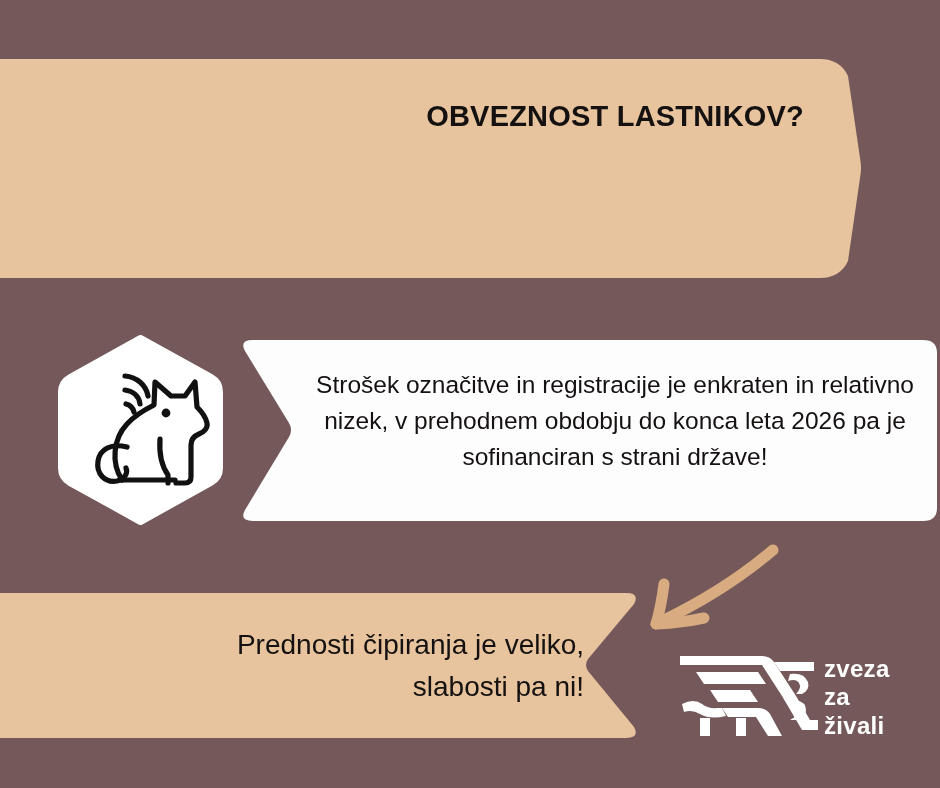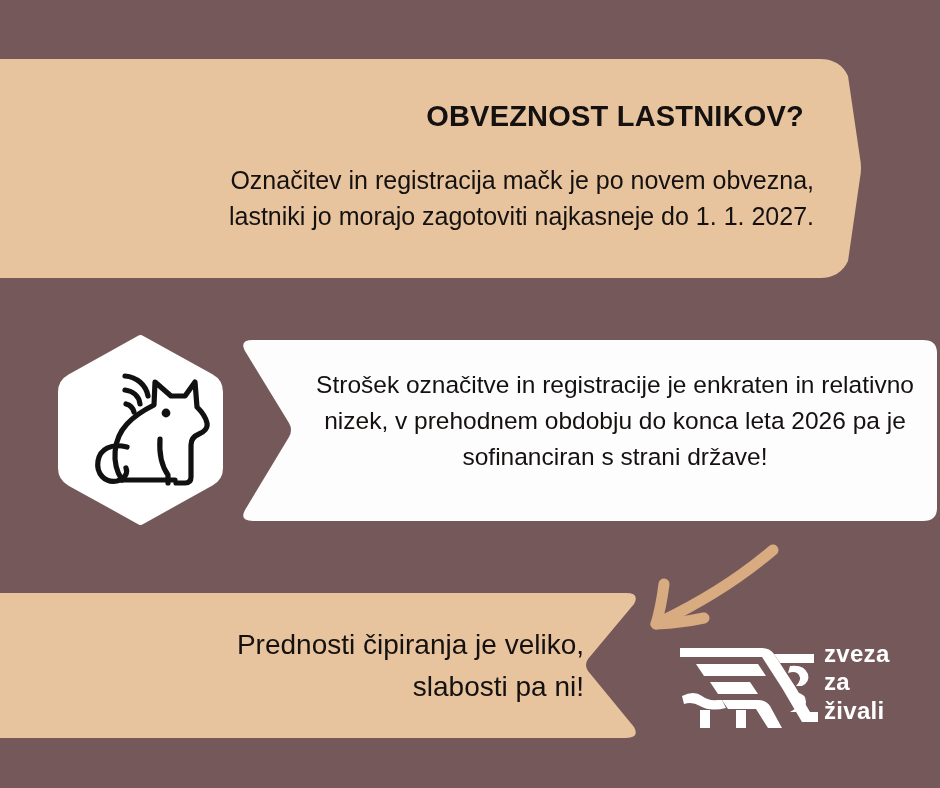--- a/index.html
+++ b/index.html
@@ -118,21 +118,21 @@
 
   
   #logo {
     position: absolute;
     left: 678px;
     top: 640px;
     width: 248px;
     height: 100px;
     z-index: 3;
     display: flex;
-    align-items: flex-start;
+    align-items: flex-end;
   }
   #logo-mark { width: 140px; height: 92px; flex: none; }
   #logo-mark svg { display: block; width: 100%; height: 100%; }
   #logo-words {
     margin-left: 6px;
     color: #ffffff;
     font-weight: bold;
     font-size: 24px;
     line-height: 1.18;
     letter-spacing: 0.3px;
@@ -144,22 +144,20 @@
 
 <div id="poster">
 
   <div id="top-banner">
     <svg viewBox="0 0 862 219" preserveAspectRatio="none" aria-hidden="true">
       <path d="M0,0 L820,0 Q840,0 848,17 L860,99 Q862,109 860,119 L848,202
                Q840,219 820,219 L0,219 Z" fill="#e8c49e"></path>
     </svg>
   </div>
   <div class="banner-text" id="top-heading">OBVEZNOST LASTNIKOV?</div>
-  <div class="banner-text" id="top-body">Označitev in registracija mačk je po novem obvezna,
-lastniki jo morajo zagotoviti najkasneje do 1. 1. 2027.</div>
 
   <div id="cat-hex">
     <svg viewBox="0 0 187 190" aria-hidden="true">
       <path d="M93.5,3 L164,42 Q173,47 173,57 L173,133 Q173,143 164,148
                L93.5,187 L23,148 Q14,143 14,133 L14,57 Q14,47 23,42 Z" fill="#ffffff" stroke="#ffffff" stroke-width="6" stroke-linejoin="round"></path>
       <g fill="none" stroke="#111111" stroke-width="5.2" stroke-linecap="round" stroke-linejoin="round">
 
         <path d="M75,145 C64,128 66,104 80,89 C89,79 99,74 107,70
                  L108,47 L124,61 L138,61 L148,47 L150,72
                  C156,78 159,83 160,88 C161,93 157,97 152,99

